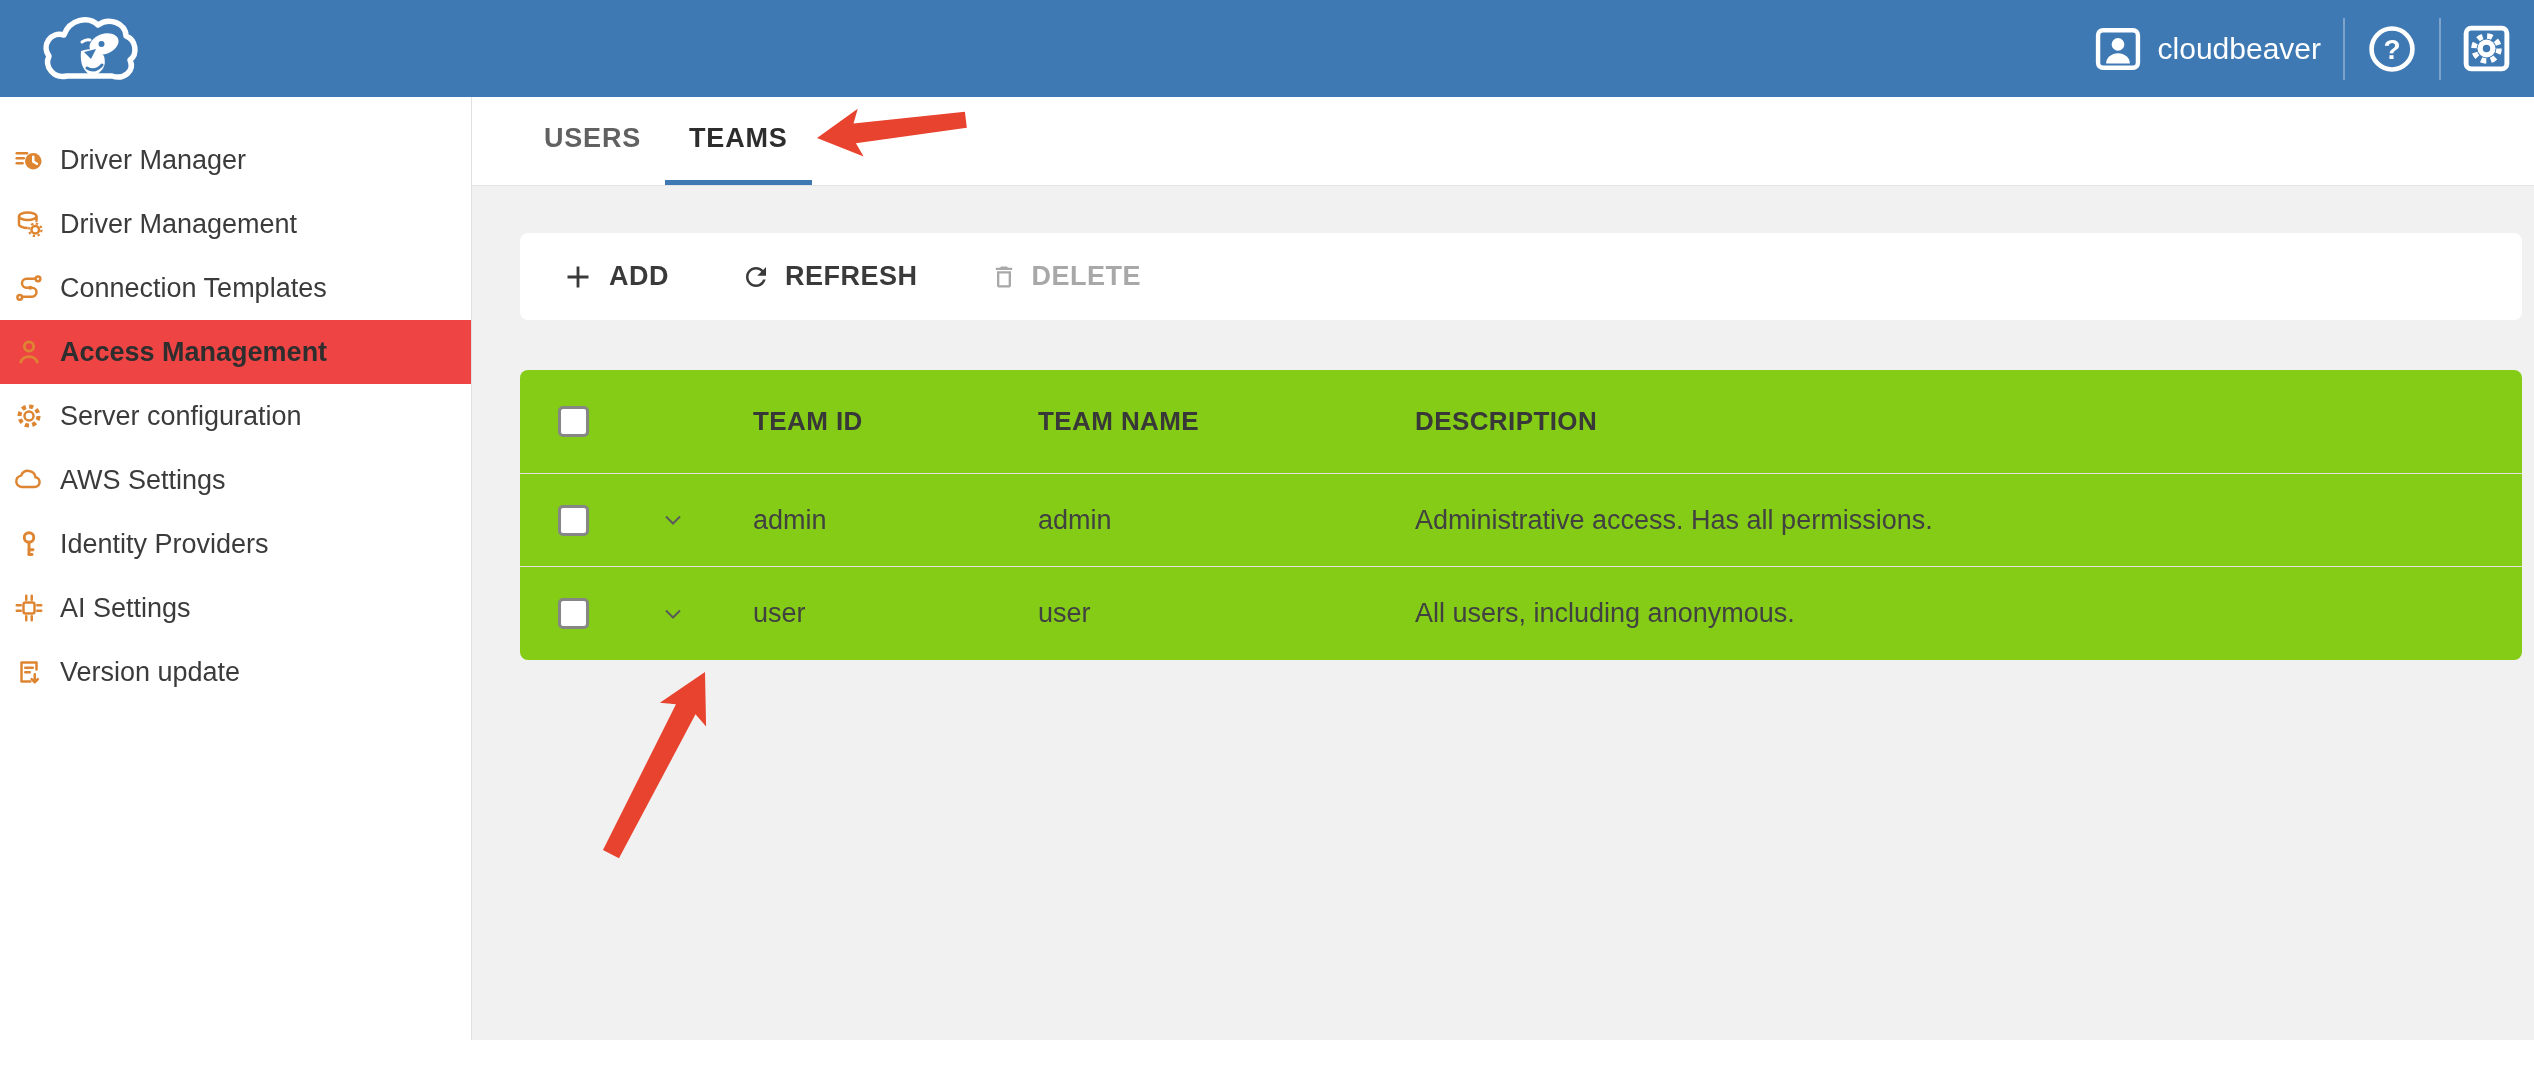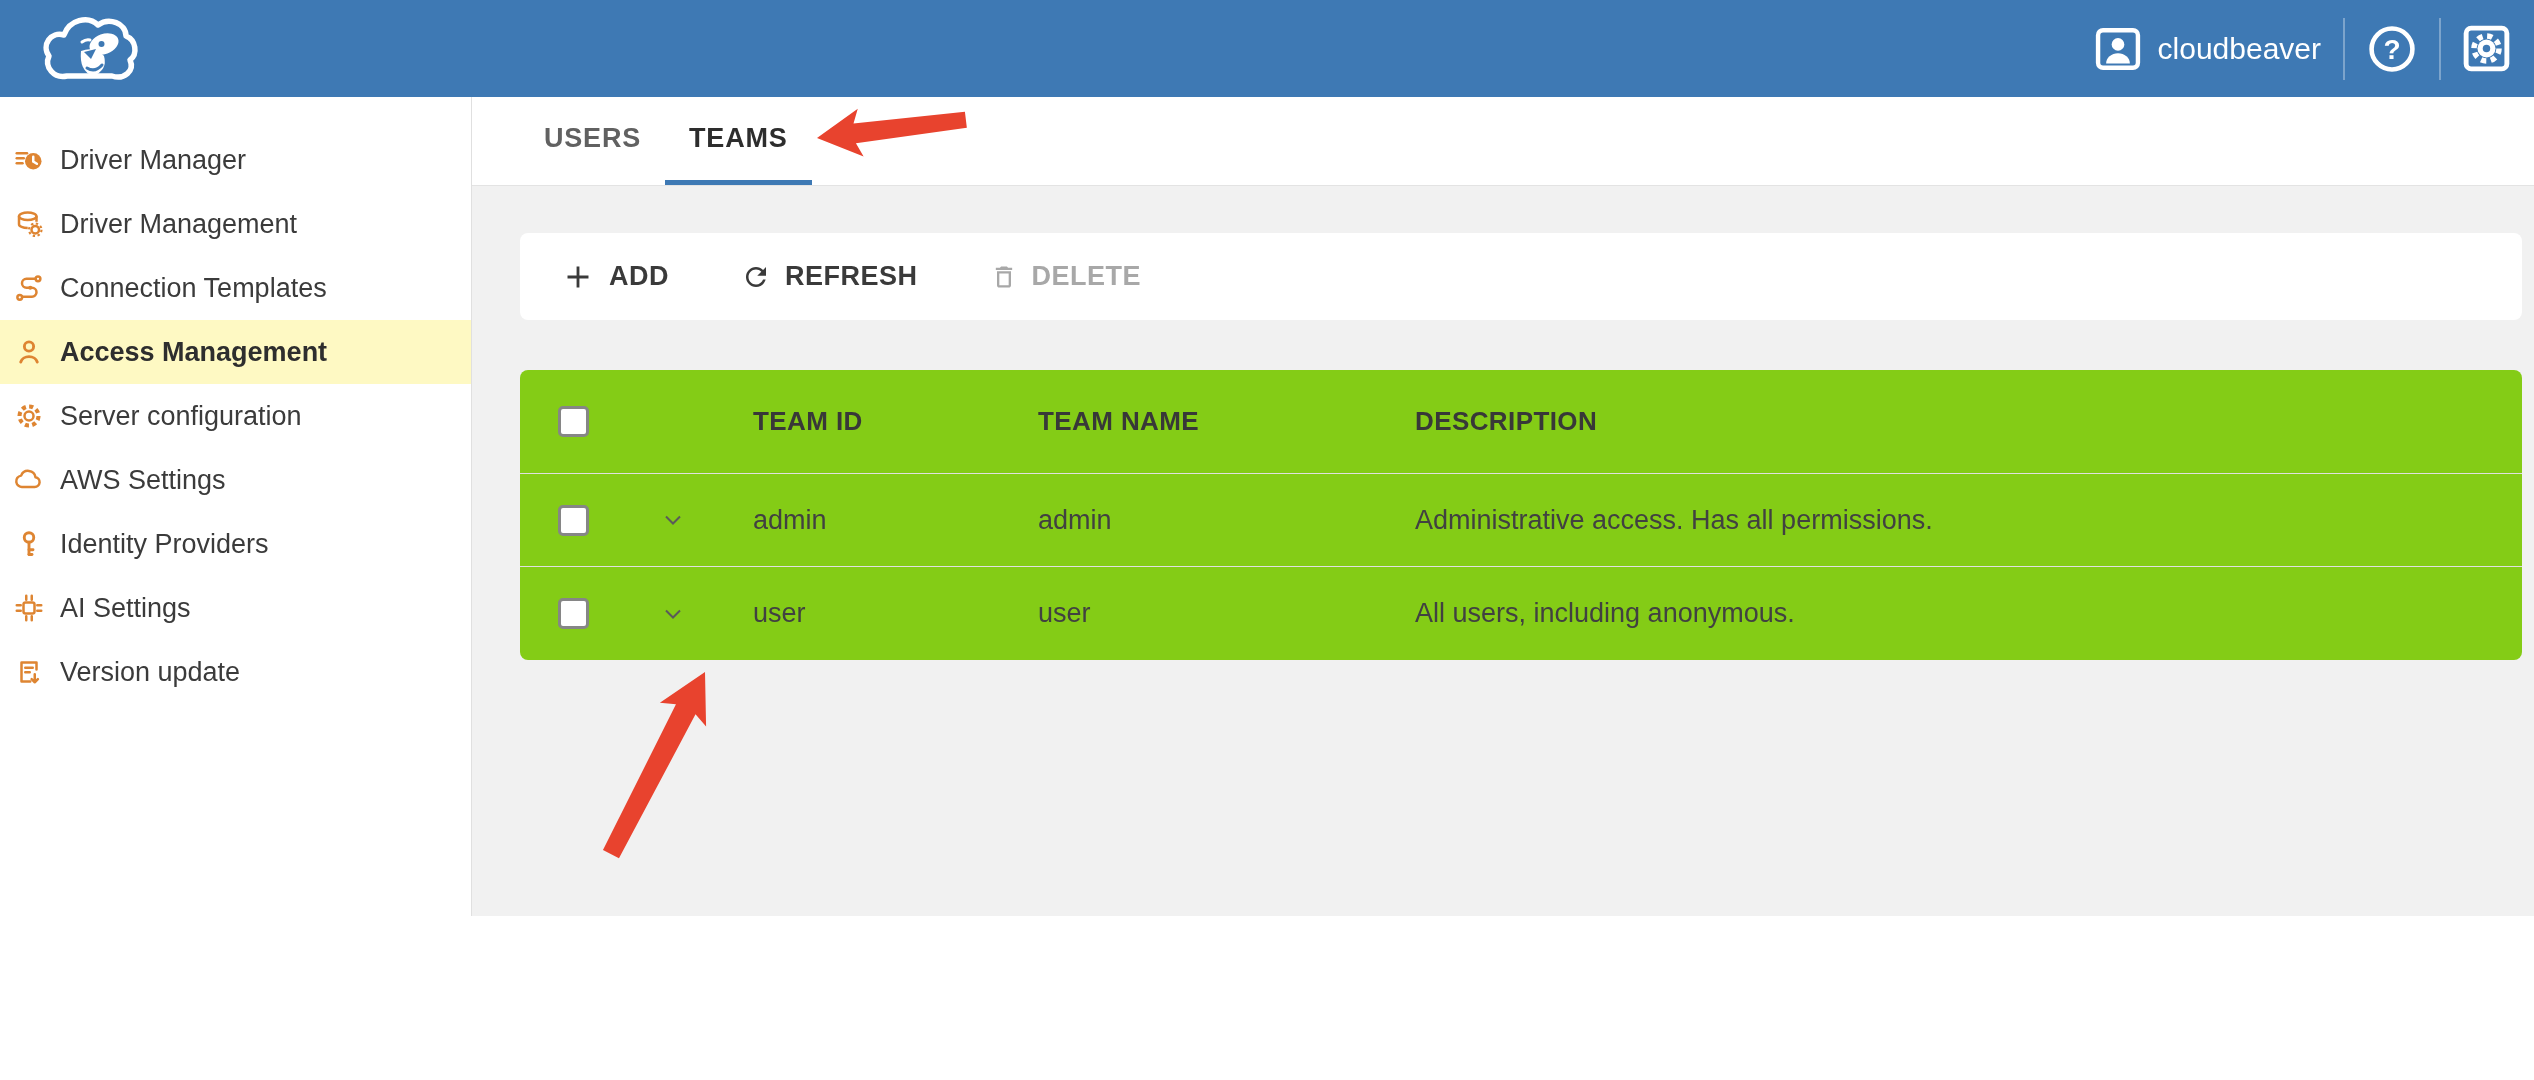--- a/index.html
+++ b/index.html
@@ -1,32 +1,32 @@
 <!DOCTYPE html>
 <html><head>
 <meta charset="utf-8">
 <style>
   * { box-sizing: border-box; }
   html,body { margin:0; padding:0; }
   body { font-family:"Liberation Sans", sans-serif; background:#fff; }
-  .page { width:2534px; height:916px; position:relative; overflow:hidden; display:flex; flex-direction:column; }
+  .page { width:2534px; height:1040px; position:relative; overflow:hidden; display:flex; flex-direction:column; }
 
   
   .header { flex:0 0 97px; height:97px; background:#3e79b4; display:flex; align-items:center; }
   .logo { margin-left:38px; display:flex; }
   .header-right { margin-left:auto; display:flex; align-items:center; margin-right:24px; }
   .user-btn { display:flex; align-items:center; gap:16px; color:#fff; font-size:30px; cursor:pointer; }
   .hdr-sep { width:2px; height:62px; background:rgba(255,255,255,0.32); margin:0 22px; }
   .icon-btn { display:flex; align-items:center; justify-content:center; cursor:pointer; }
 
   
   .body { flex:1; display:flex; min-height:0; }
   .sidebar { flex:0 0 472px; width:472px; background:#fff; border-right:1px solid #e0e0e0; padding-top:31px; }
   .side-item { height:64px; display:flex; align-items:center; padding-left:14px; gap:16px; font-size:27px; color:#3b3b3b; cursor:pointer; }
-  .side-item.selected { background:#fef9c3; font-weight:bold; color:#2e2e2e; }
+  .side-item.selected { background:#ef4444; font-weight:bold; color:#2e2e2e; }
   .side-icon { width:30px; height:30px; flex:0 0 30px; display:flex; align-items:center; justify-content:center; }
 
   .main { flex:1; display:flex; flex-direction:column; min-width:0; }
   .tabbar { flex:0 0 89px; height:89px; background:#fff; border-bottom:1px solid #e3e3e3; display:flex; padding-left:48px; }
   .tab { display:flex; align-items:center; padding:16px 24px; font-size:27px; font-weight:bold; letter-spacing:0.8px; color:#616161; border-bottom:5px solid transparent; cursor:pointer; }
   .tab.active { color:#2d2d2d; border-bottom-color:#3e79b4; }
 
   .content { flex:1; background:#f1f1f1; padding:47px 12px 0 48px; }
   .toolbar { height:87px; background:#fff; border-radius:8px; display:flex; align-items:center; padding-left:41px; margin-bottom:50px; }
   .tbtn { display:flex; align-items:center; gap:14px; font-size:27px; font-weight:bold; letter-spacing:0.5px; color:#3a3a3a; margin-right:72px; cursor:pointer; white-space:nowrap; }

